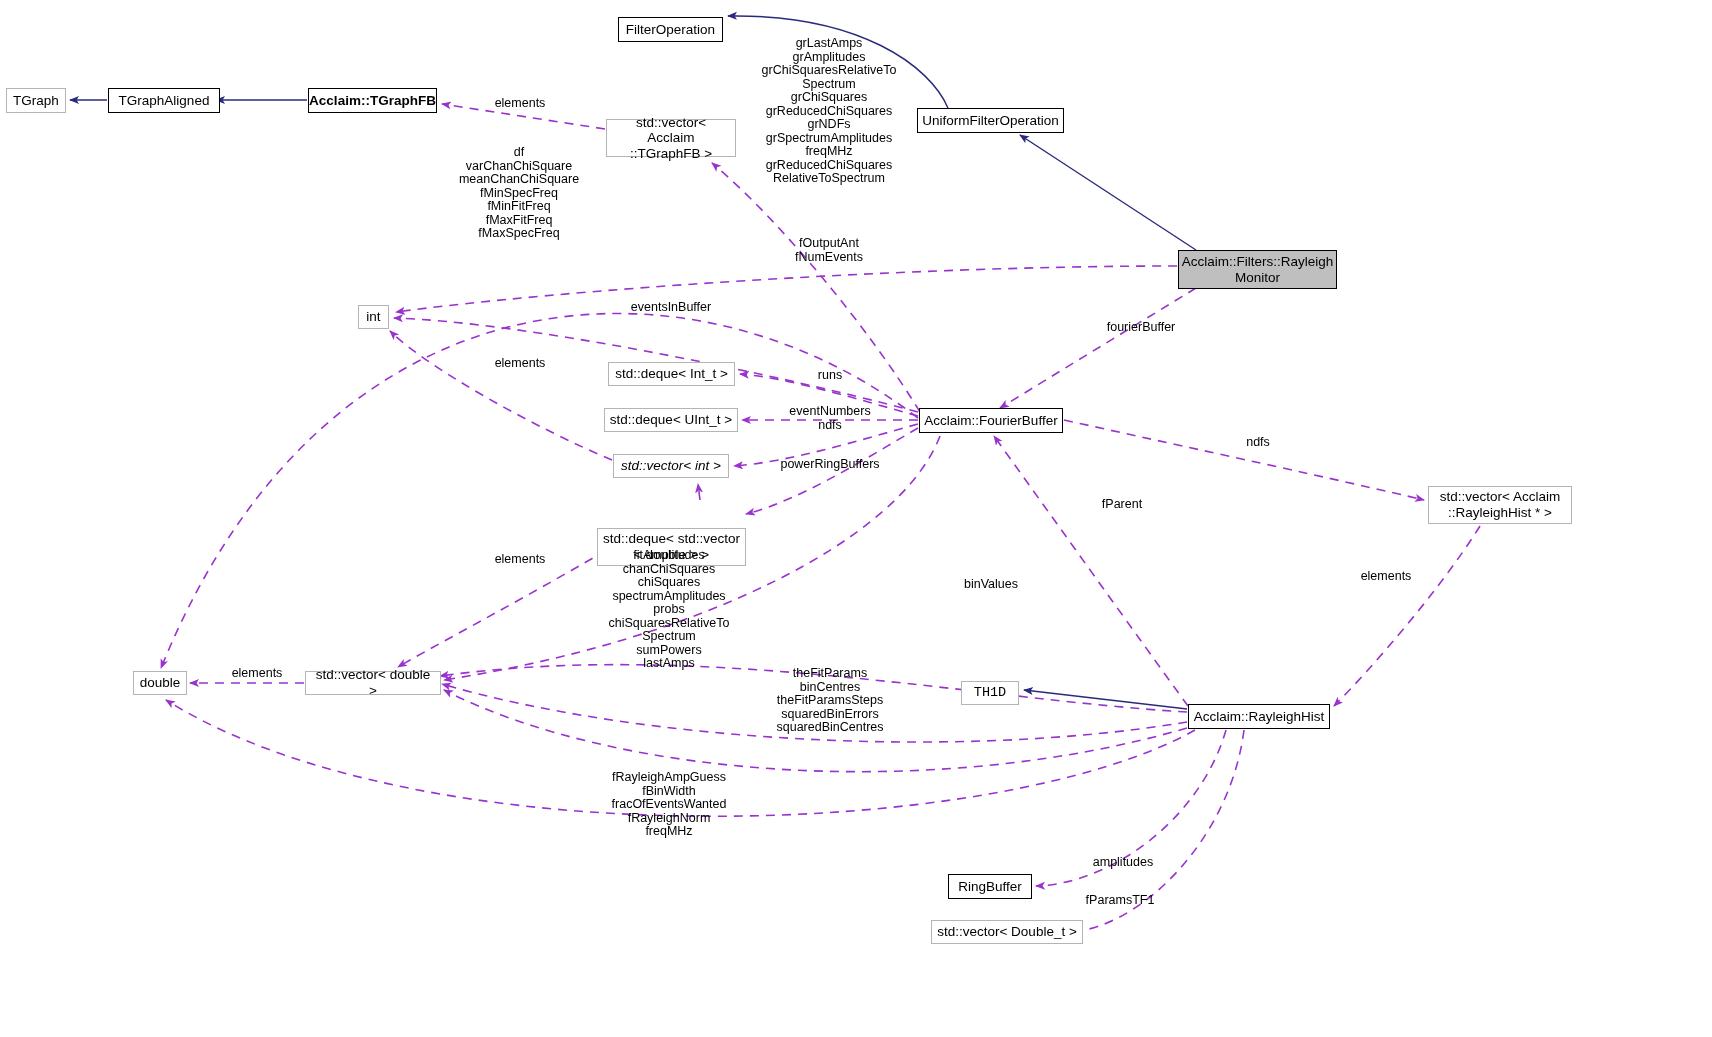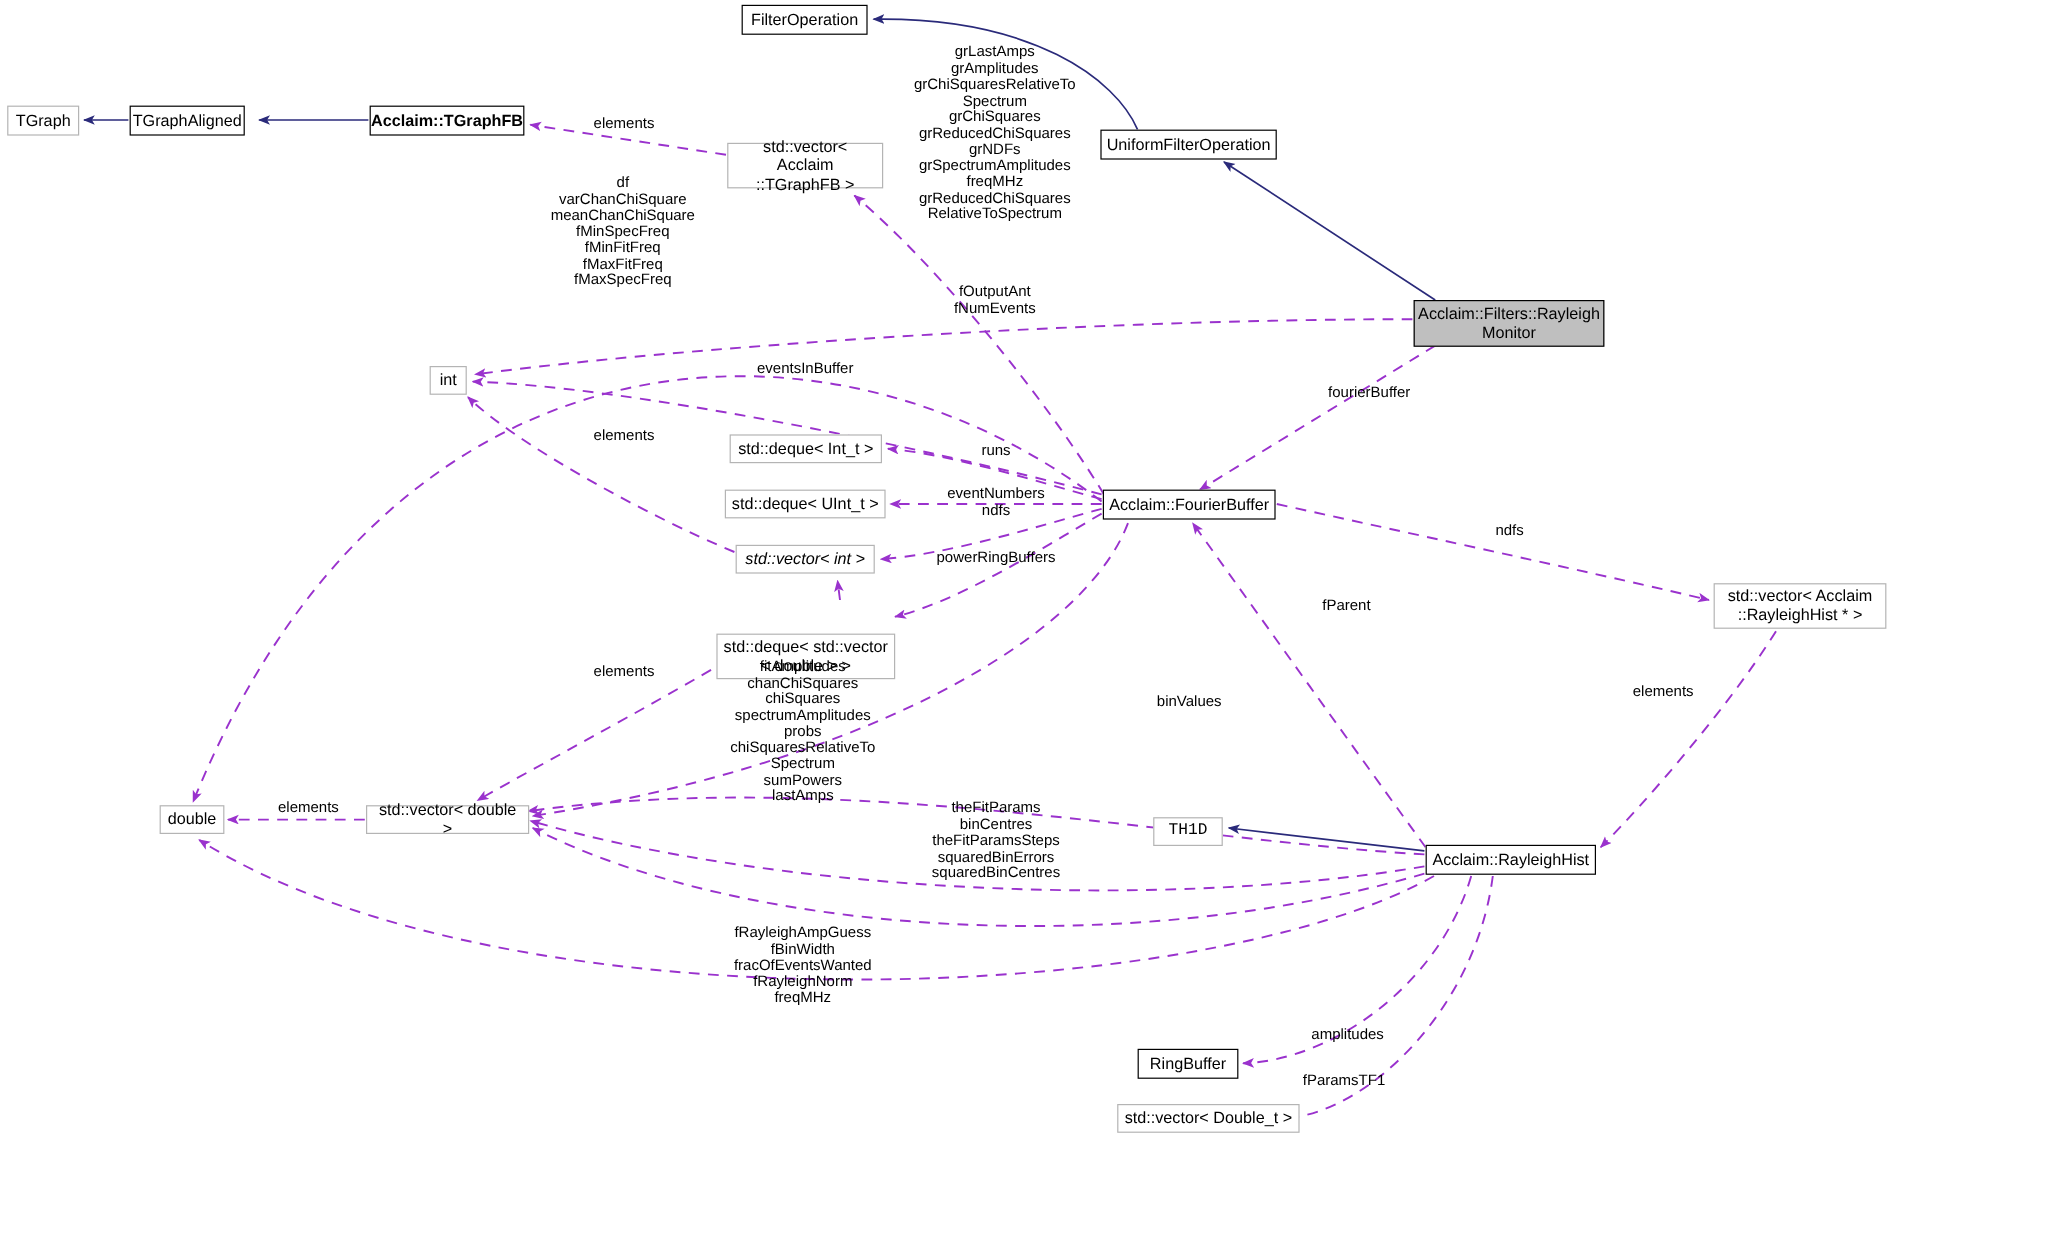--- a/index.html
+++ b/index.html
@@ -127,23 +127,23 @@
       <path d="M1195,730 C1000,840 420,860 166,700"></path>
 
       <path d="M1226,730 C1200,820 1110,884 1036,886"></path>
 
       <path d="M1244,730 C1230,840 1140,928 1070,932"></path>
     </g>
   </svg>
 
   <div id="nodes">
       <div class="node lib" style="left: 6px; top: 88px; width: 60px; height: 25px;">TGraph</div>
-      <div class="node cls" style="left: 108px; top: 88px; width: 96px; height: 25px;">TGraphAligned</div>
+      <div class="node cls" style="left: 108px; top: 88px; width: 112px; height: 25px;">TGraphAligned</div>
       <div class="node cls" style="left: 308px; top: 88px; width: 129px; height: 25px; font-weight: bold;">Acclaim::TGraphFB</div>
-      <div class="node cls" style="left: 618px; top: 4px; width: 105px; height: 25px;">FilterOperation</div>
+      <div class="node cls" style="left: 618px; top: 17px; width: 105px; height: 25px;">FilterOperation</div>
       <div class="node lib" style="left: 606px; top: 119px; width: 130px; height: 38px;">std::vector&lt; Acclaim
 ::TGraphFB &gt;</div>
       <div class="node cls" style="left: 917px; top: 108px; width: 147px; height: 25px;">UniformFilterOperation</div>
       <div class="node focus" style="left: 1178px; top: 250px; width: 159px; height: 39px;">Acclaim::Filters::Rayleigh
 Monitor</div>
       <div class="node lib" style="left: 358px; top: 305px; width: 31px; height: 24px;">int</div>
       <div class="node lib" style="left: 608px; top: 362px; width: 127px; height: 24px;">std::deque&lt; Int_t &gt;</div>
       <div class="node lib" style="left: 604px; top: 408px; width: 134px; height: 24px;">std::deque&lt; UInt_t &gt;</div>
       <div class="node lib" style="left: 613px; top: 454px; width: 116px; height: 24px; font-style: italic;">std::vector&lt; int &gt;</div>
       <div class="node cls" style="left: 919px; top: 408px; width: 144px; height: 25px;">Acclaim::FourierBuffer</div>

